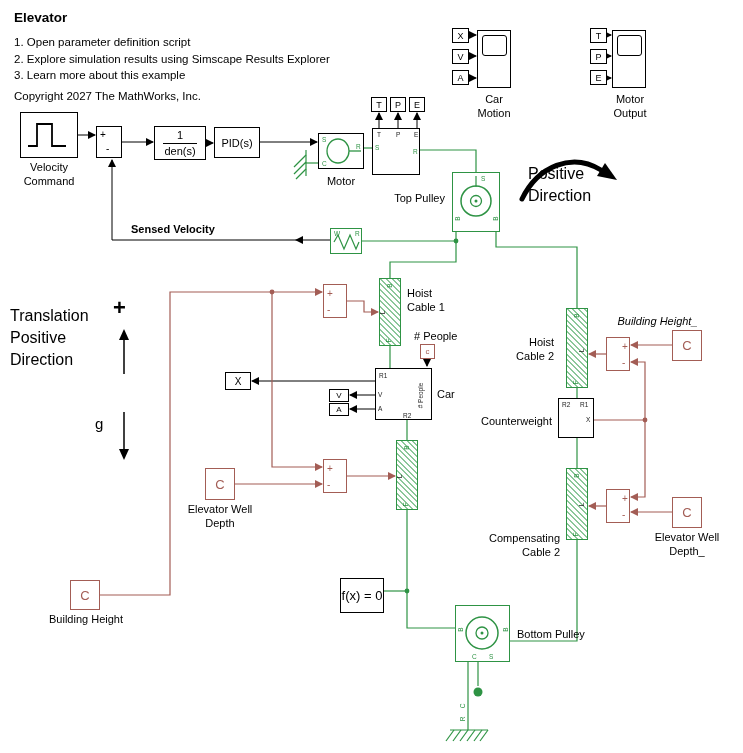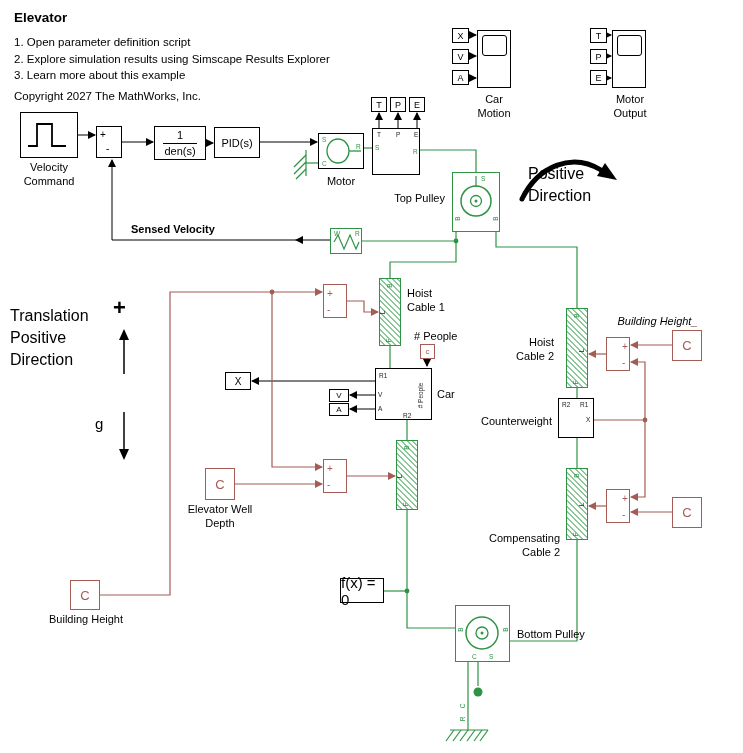--- a/index.html
+++ b/index.html
@@ -328,35 +328,36 @@
   <div class="lbl c" style="left:178px;top:503px;width:84px;">Elevator Well Depth</div>
 
   <div class="lbl c" style="left:610px;top:315px;width:95px;font-style:italic;">Building Height_</div>
   <div class="blk rb cc" style="left:672px;top:330px;width:30px;height:31px;">
     <span>C</span>
   </div>
 
   <div class="blk rb cc" style="left:672px;top:497px;width:30px;height:31px;">
     <span>C</span>
   </div>
+  <div class="lbl c" style="left:645px;top:531px;width:84px;">Elevator Well Depth_</div>
 
   <div class="blk cable" style="left:396px;top:440px;width:22px;height:70px;">
     <span class="port rot" style="left:7px;top:3px;">B</span>
     <span class="port rot" style="left:7px;top:60px;">F</span>
     <span class="port rot k" style="left:1px;top:32px;">L</span>
   </div>
 
   <div class="blk cable" style="left:566px;top:468px;width:22px;height:72px;">
     <span class="port rot" style="left:7px;top:3px;">B</span>
     <span class="port rot" style="left:7px;top:62px;">F</span>
     <span class="port rot k" style="left:13px;top:32px;">L</span>
   </div>
   <div class="lbl r" style="left:464px;top:488px;width:96px;margin-top:44px;">Compensating Cable 2</div>
 
-  <div class="blk ctr" style="left:340px;top:578px;width:44px;height:25px;font-size:15px;">
+  <div class="blk ctr" style="left:340px;top:578px;width:44px;height:35px;font-size:13px;">
     <span>f(x) = 0</span>
   </div>
 
   <div class="blk gb" style="left:455px;top:605px;width:55px;height:57px;">
     <svg width="53" height="55">
       <circle cx="26" cy="27" r="16" style="stroke:var(--green)" stroke-width="1.5" fill="none"></circle>
       <circle cx="26" cy="27" r="6" style="stroke:var(--green)" stroke-width="1.3" fill="none"></circle>
       <circle cx="26" cy="27" r="1.5" style="fill:var(--green)"></circle>
     </svg>
     <span class="port rot" style="left:2px;top:20px;">B</span>

